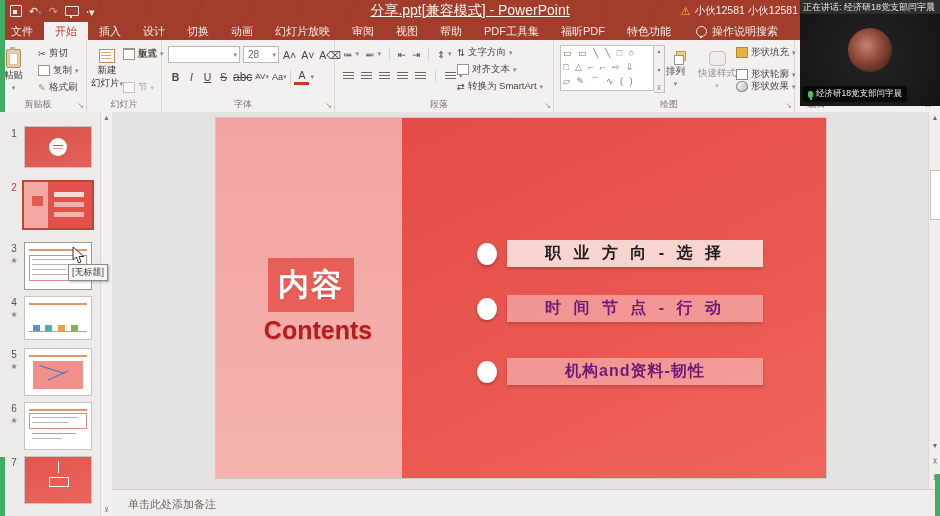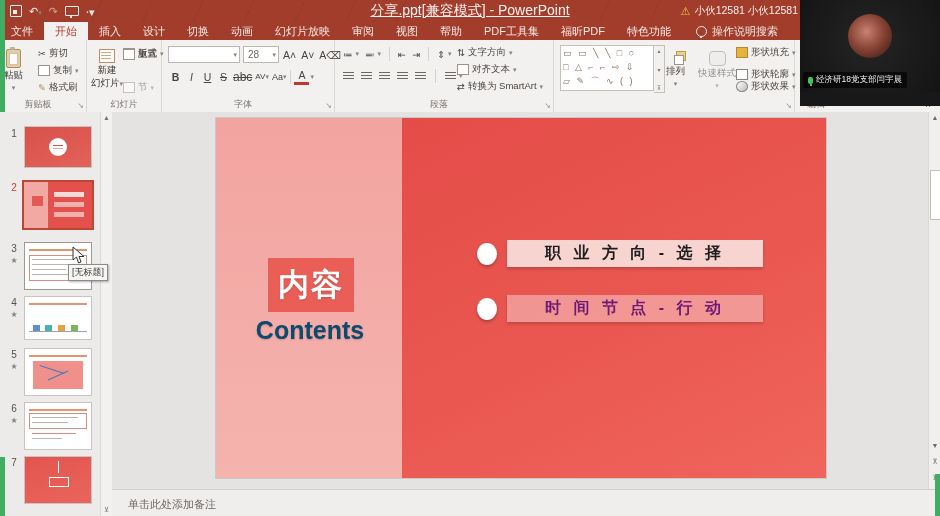--- a/index.html
+++ b/index.html
@@ -70,21 +70,21 @@
   .tl{position:absolute;height:1px;background:#B9B4AF;}
   .vscroll{position:absolute;left:100px;top:112px;width:12px;height:404px;background:#F3F1F0;border-left:1px solid #DCD8D4;
     display:flex;flex-direction:column;justify-content:space-between;align-items:center;font-size:7px;color:#7A7570;padding:2px 0;box-sizing:border-box;}
   
   .canvas{position:absolute;left:112px;top:112px;width:816px;height:377px;background:#E5E3E2;}
   .slide{position:absolute;left:104px;top:6px;width:610px;height:360px;background:#FFF;box-shadow:0 0 0 1px #CCC8C4;overflow:hidden;}
   .s-left{position:absolute;left:0;top:0;width:186px;height:360px;background:linear-gradient(180deg,#F2A4A0,#F5B3AE);}
   .s-right{position:absolute;left:186px;top:0;width:424px;height:360px;background:linear-gradient(155deg,#E44C48 0%,#EA5751 55%,#EF655C 100%);}
   .cn-box{position:absolute;left:52px;top:140px;width:86px;height:54px;background:#E95F58;display:flex;align-items:center;justify-content:center;
     color:#FFF;font-size:31px;font-weight:bold;letter-spacing:2px;text-shadow:0 1px 2px rgba(0,0,0,.15);}
-  .en-t{position:absolute;left:8px;top:198px;width:172px;text-align:center;color:#0c4a6e;font-size:25px;font-weight:bold;
+  .en-t{position:absolute;left:16px;top:198px;width:172px;text-align:center;color:#b91c1c;font-size:25px;font-weight:bold;
     text-shadow:0 1px 2px rgba(0,0,0,.18);}
   .srow{position:absolute;left:248px;display:flex;align-items:center;margin-left:13px;}
   .sdot{width:20px;height:22px;border-radius:50%;background:#FFF;box-shadow:0 2px 3px rgba(0,0,0,.25);margin-right:10px;flex:none;}
   .sbar{width:256px;height:27px;display:flex;align-items:center;justify-content:center;font-weight:bold;font-size:16px;
     letter-spacing:4px;box-shadow:0 2px 3px rgba(0,0,0,.18);white-space:nowrap;}
   .sbar.dark{background:#F8D4D1;color:#1E1E1E;}
   .sbar.light{background:rgba(255,255,255,.38);color:#701a75;}
   .rscroll{position:absolute;left:928px;top:112px;width:12px;height:377px;background:#F1EFEE;border-left:1px solid #DCD8D4;font-size:7px;color:#6E6862;}
   .rs-btn{position:absolute;left:0;width:12px;height:12px;text-align:center;line-height:12px;}
   .rs-thumb{position:absolute;left:1px;top:58px;width:9px;height:48px;background:#FFF;border:1px solid #C6C0BA;}
@@ -321,20 +321,21 @@
       <div style="position:absolute;left:182px;top:28px;justify-content:space-between;" class="mini">
         <span class="ic-line"></span>
           <span>形状轮廓</span>
           <span class="caret">▾</span>
       </div>
       <div style="position:absolute;left:182px;top:40px;" class="mini">
         <span class="ic-fx"></span>
           <span>形状效果</span>
           <span class="caret">▾</span>
       </div>
+      <div class="grp-label">绘图</div>
       <div class="launcher">↘</div>
     </div>
 
     <div class="grp" style="width:60px;border-right:0">
       <div style="position:absolute;left:8px;top:7px;" class="mini">⌕</div>
       <div style="position:absolute;left:8px;top:24px;" class="mini">ab</div>
       <div style="position:absolute;left:8px;top:41px;" class="mini">▻</div>
       <div class="grp-label" style="right:0;left:-18px">编辑</div>
     </div>
   </div>
@@ -425,36 +426,41 @@
       <div class="en-t">Contents</div>
 
       <div class="srow" style="top:122px">
         <span class="sdot"></span>
         <span class="sbar dark">职 业 方 向 - 选 择</span>
       </div>
       <div class="srow" style="top:177px">
         <span class="sdot"></span>
         <span class="sbar light">时 间 节 点 - 行 动</span>
       </div>
+      <div class="srow" style="top:240px">
+        <span class="sdot"></span>
+        <span class="sbar light" style="letter-spacing:1px">机构and资料-韧性</span>
+      </div>
     </div>
   </div>
 
   <div class="rscroll">
     <span class="rs-btn" style="top:0">▲</span>
     <span class="rs-thumb"></span>
     <span class="rs-btn" style="top:328px">▼</span>
     <span class="rs-btn" style="top:344px">⊼</span>
     <span class="rs-btn" style="top:360px">⊻</span>
   </div>
 
   <div class="notes">
     <span>单击此处添加备注</span>
   </div>
 
   <div class="overlay">
+    <div class="ov-head">正在讲话: 经济研18党支部闫宇晨</div>
     <div class="ov-body">
       <div class="avatar"></div>
       <div class="ov-name">
         <span class="mic"></span>
         <span>经济研18党支部闫宇晨</span>
       </div>
     </div>
   </div>
 
   <div class="green" style="left:0;top:0;width:5px;height:112px"></div>

